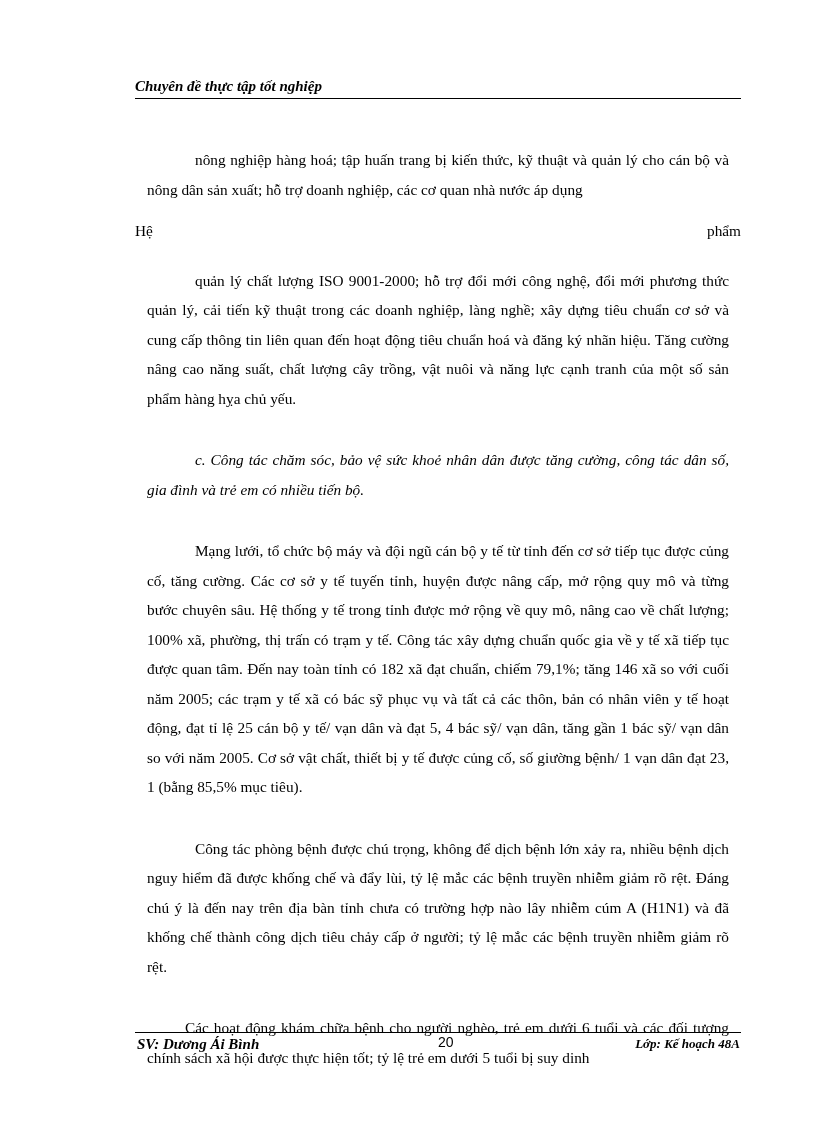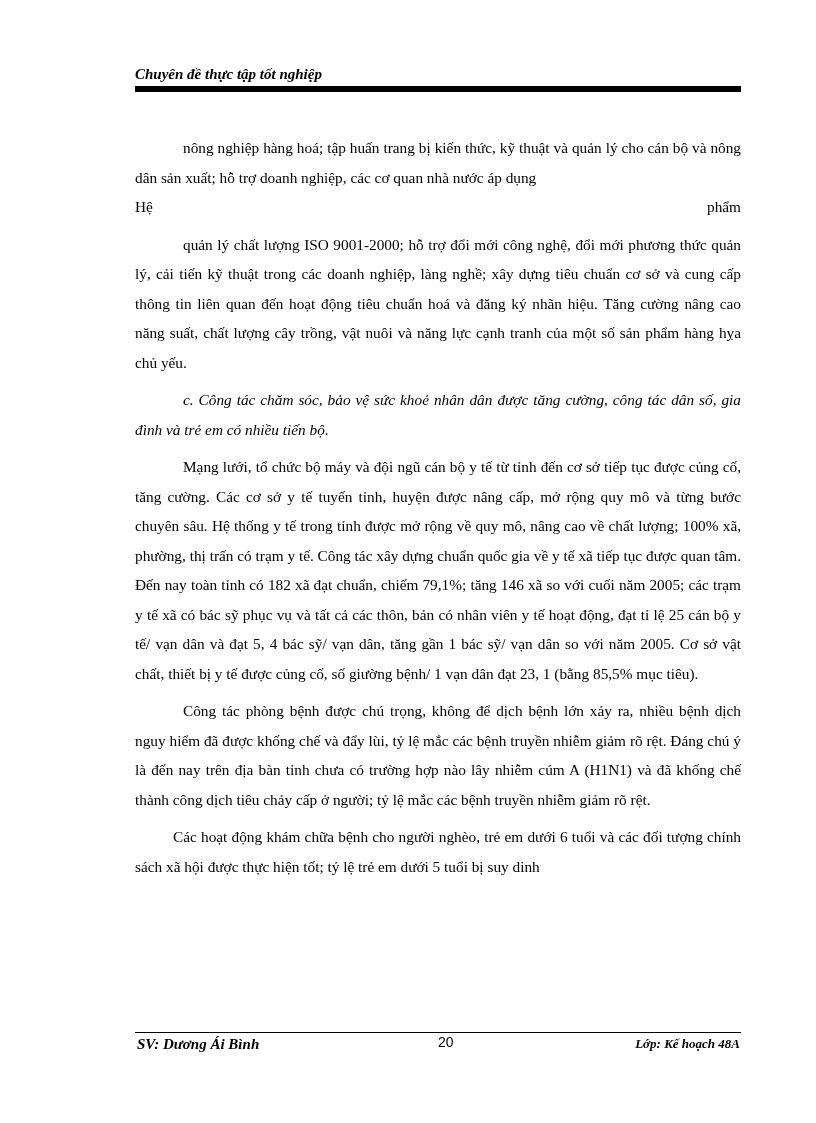--- a/index.html
+++ b/index.html
@@ -1,21 +1,21 @@
 <!DOCTYPE html>
 <html><head>
   <meta charset="utf-8">
   <style>
     html, body { margin: 0; padding: 0; background: #ffffff; }
     body { width: 816px; height: 1123px; position: relative; overflow: hidden; font-family: "Liberation Serif", "DejaVu Serif", serif; color: #000; }
     .page { position: absolute; left: 0; top: 0; width: 816px; height: 1123px; }
-    .header { position: absolute; left: 135px; top: 64px; width: 606px; height: 22px; border-bottom: 6px solid #000000; }
+    .header { position: absolute; left: 135px; top: 76px; width: 606px; height: 22px; border-bottom: 1px solid #000000; }
     .header-title { font-family: "Liberation Serif", serif; font-style: italic; font-weight: bold; font-size: 15px; line-height: 20px; position: absolute; left: 0; top: 0; }
     .body { position: absolute; left: 135px; top: 133px; width: 606px; font-size: 15.3px; line-height: 29.5px; text-align: justify; }
-    .p { margin: 0; text-indent: 48px; }
+    .p { margin: 12px; text-indent: 48px; }
     .gap { height: 8px; }
     .p.italic { font-style: italic; }
     .line-spread { display: flex; justify-content: space-between; }
     .footer-rule { position: absolute; left: 135px; top: 1032px; width: 606px; border-top: 1.5px solid #000; }
     .footer-left { position: absolute; left: 137px; top: 1036px; font-style: italic; font-weight: bold; font-size: 15px; }
     .footer-center { position: absolute; left: 438px; top: 1034px; font-family: "Liberation Sans", sans-serif; font-size: 14px; }
     .footer-right { position: absolute; right: 76px; top: 1036px; font-style: italic; font-weight: bold; font-size: 13px; }
   </style>
 </head>
 <body>

